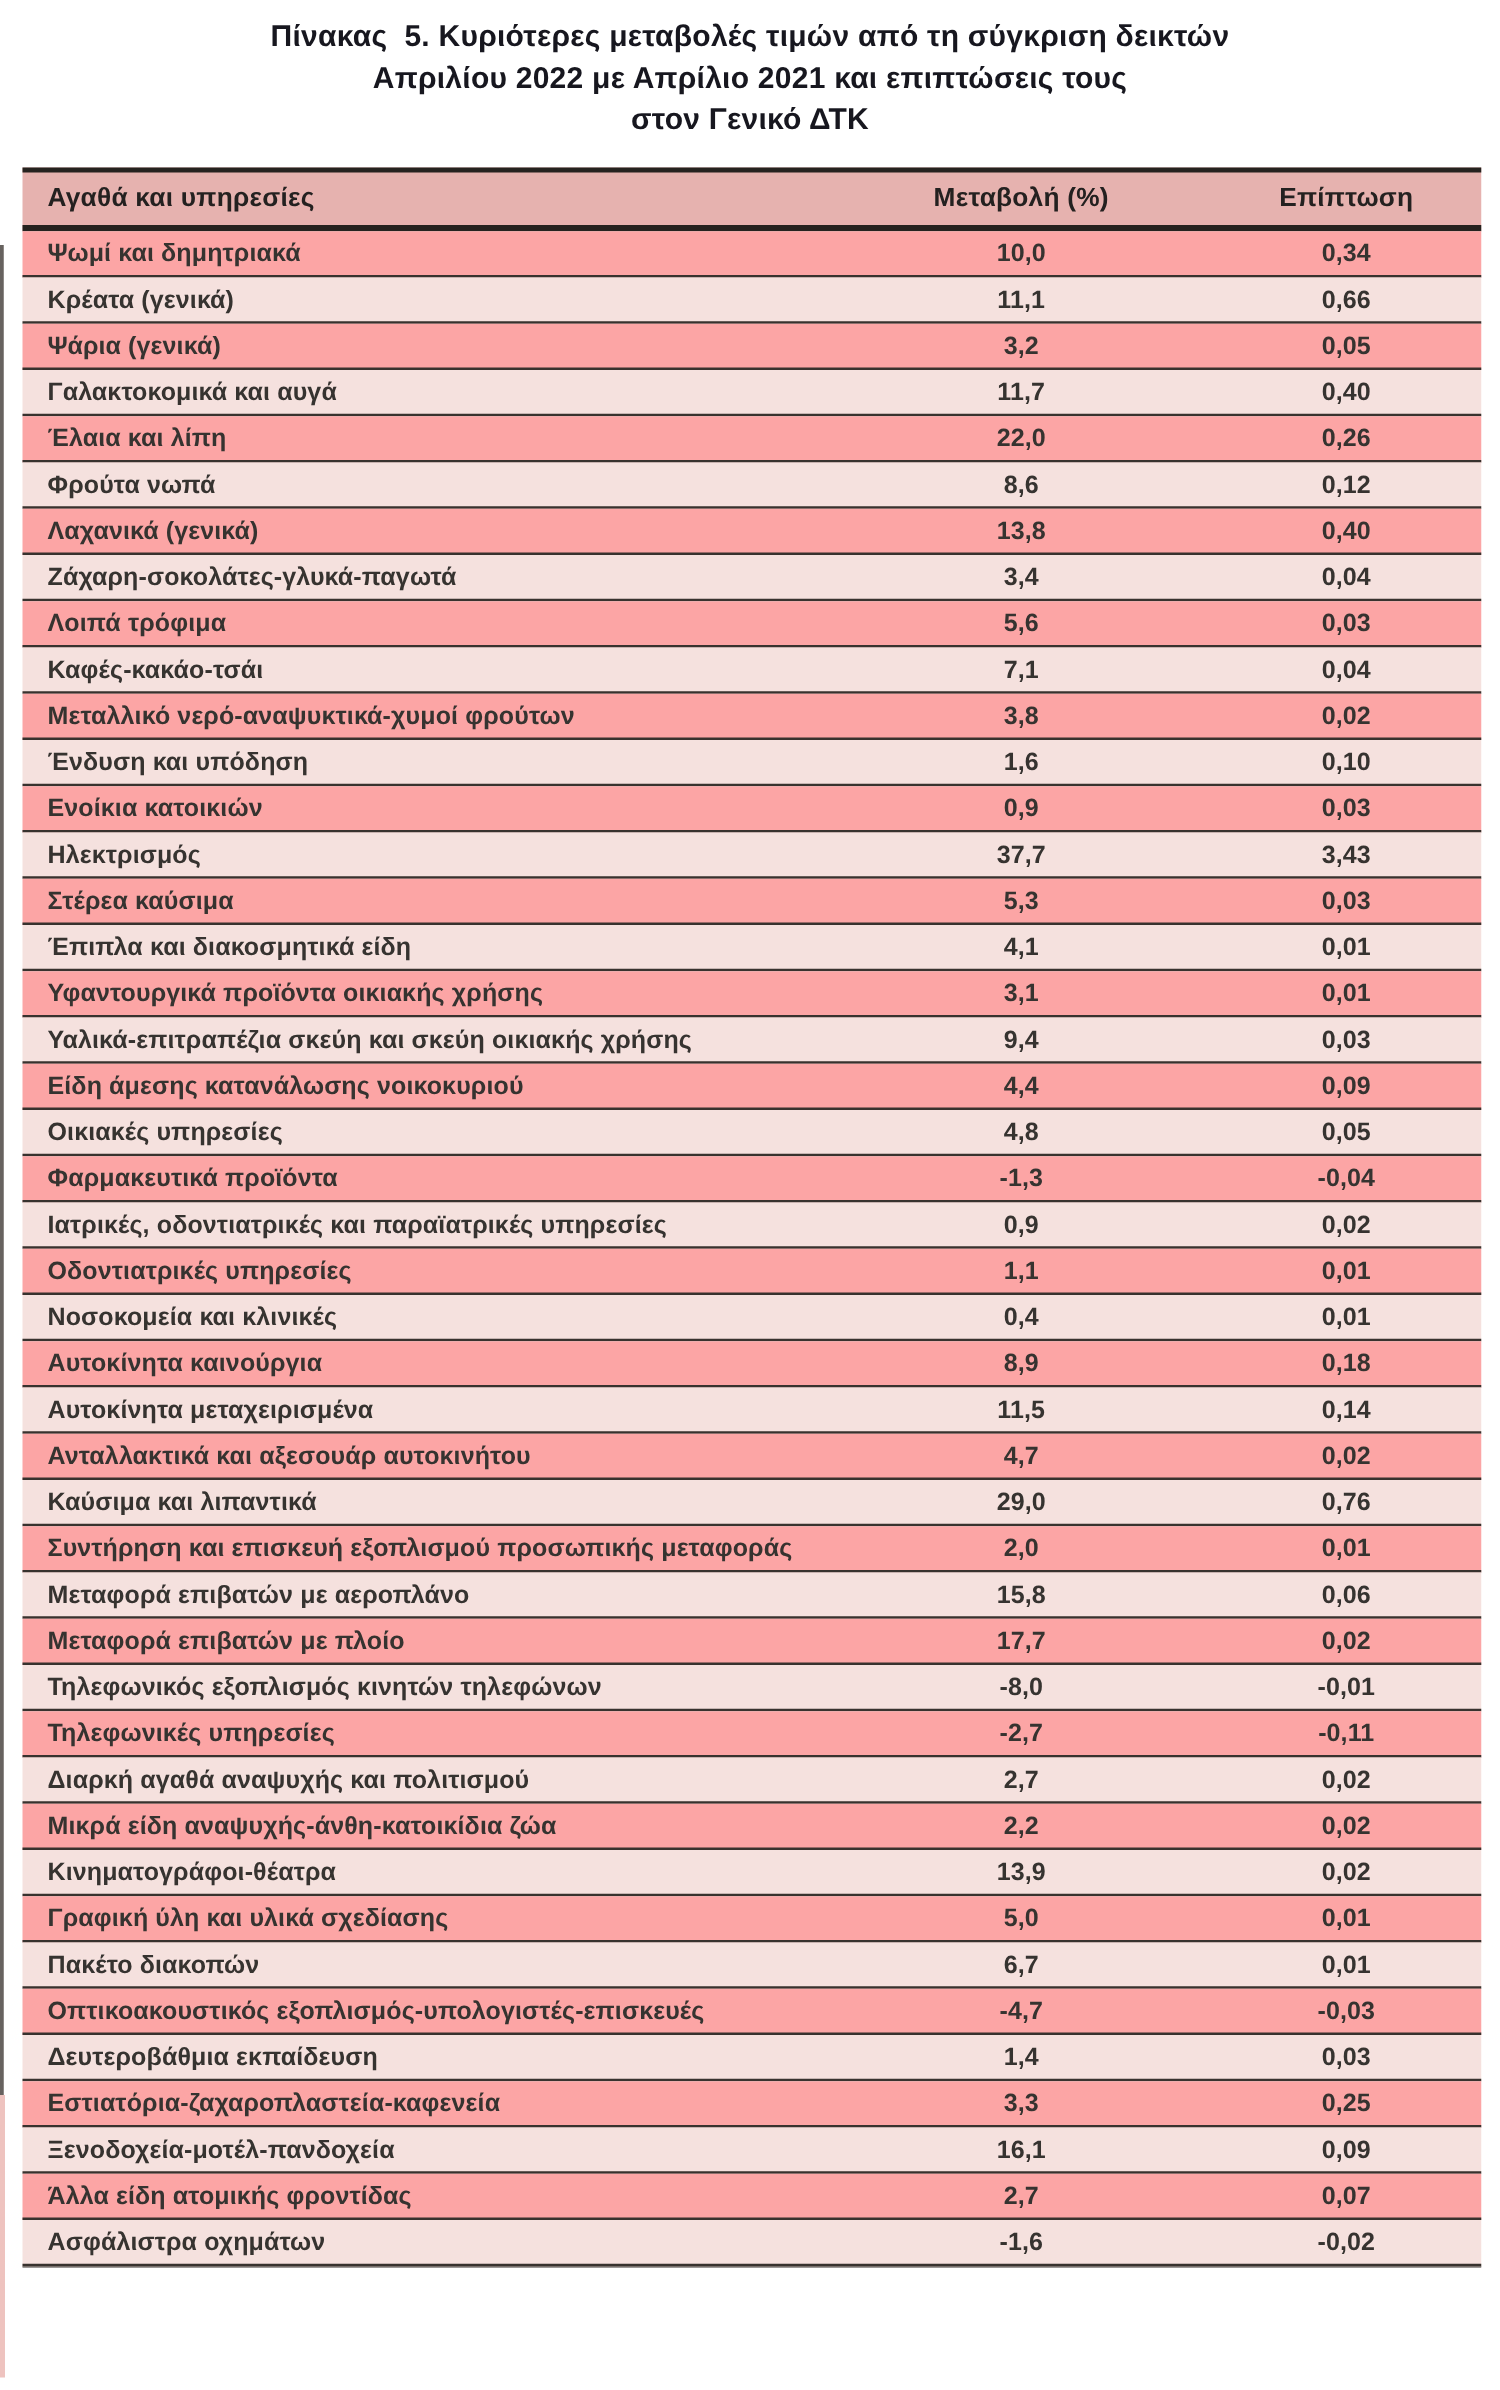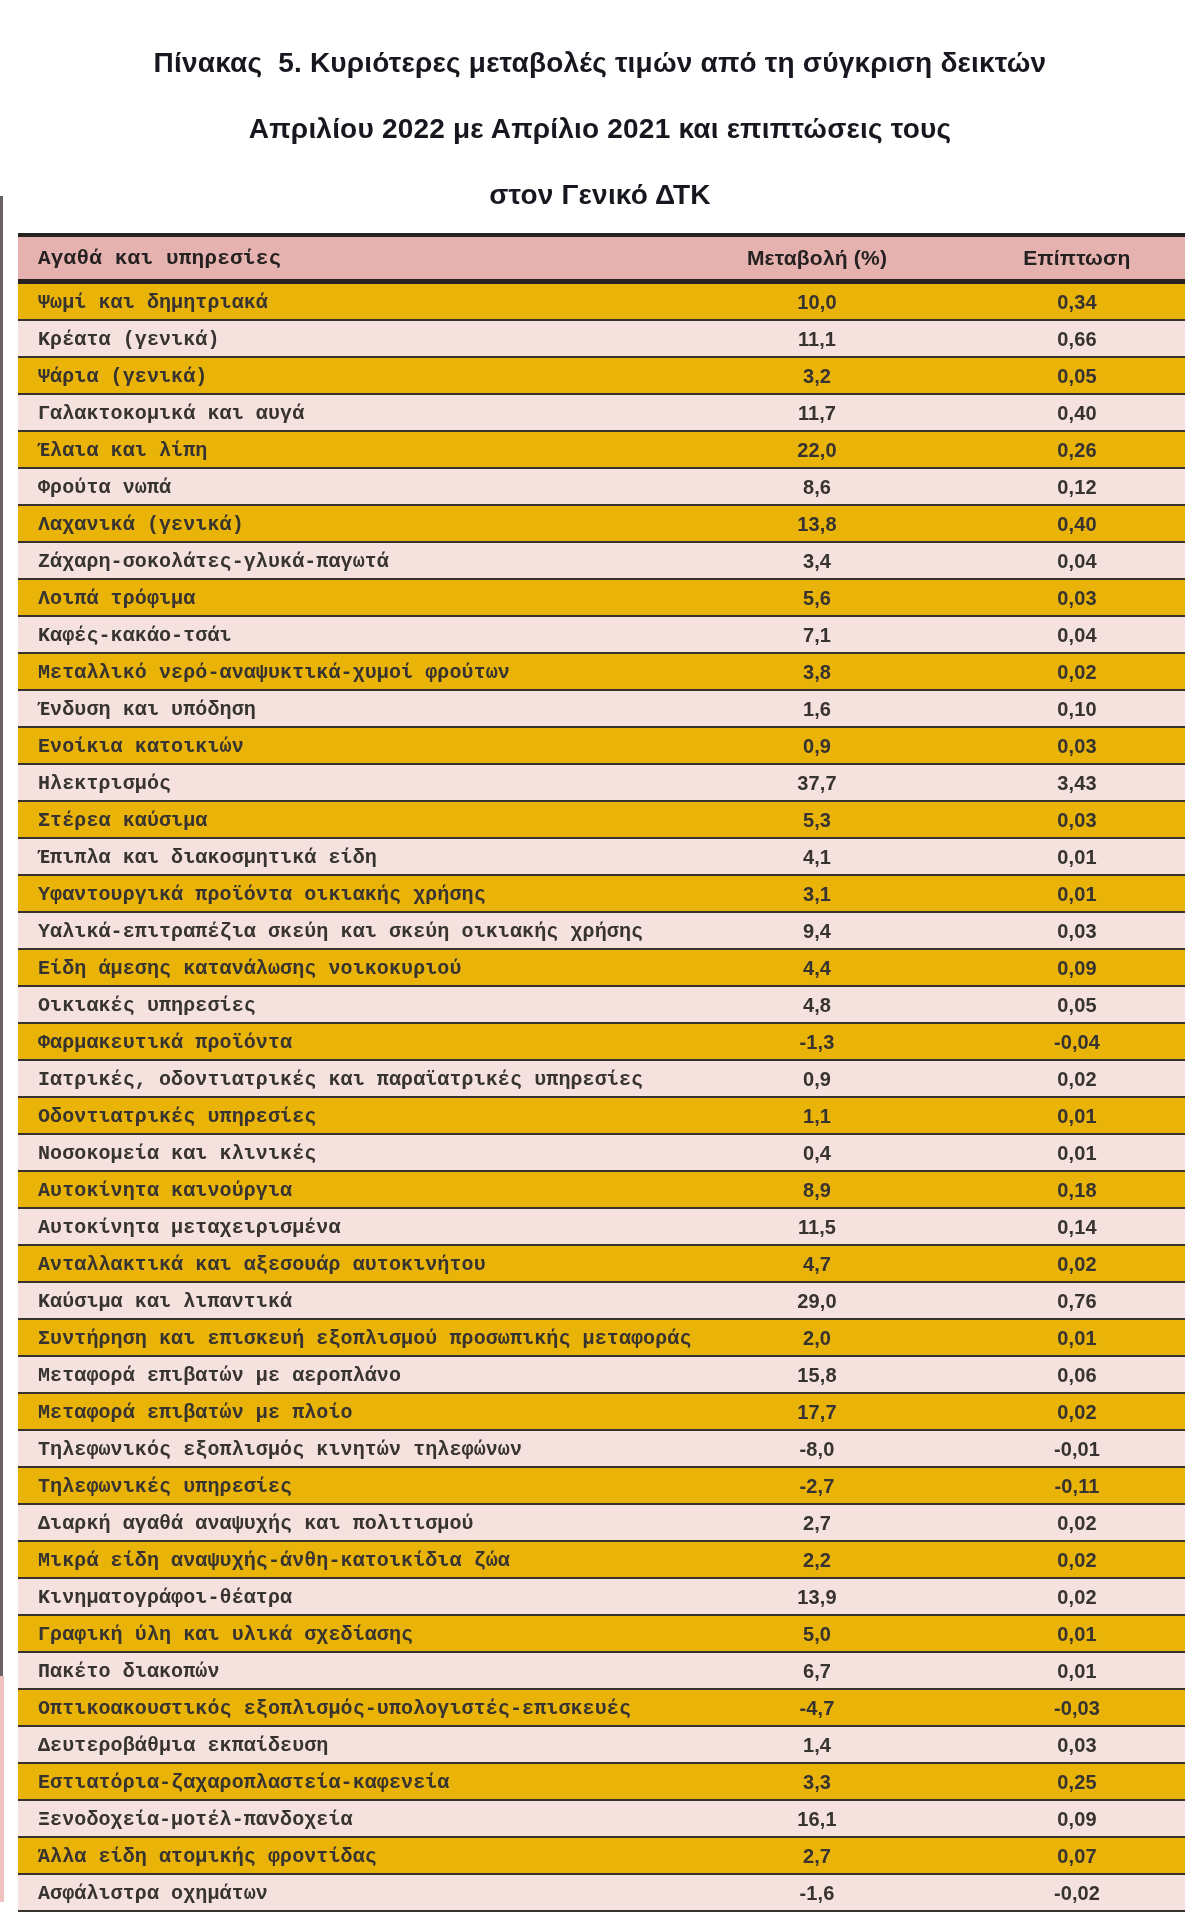--- a/index.html
+++ b/index.html
@@ -11,22 +11,22 @@
     --title_color: #17171f;
   }
   * { margin:0; padding:0; box-sizing:border-box; }
   html,body { background:#ffffff; }
   body {
     width:1200px; height:1912px; overflow:hidden; position:relative;
     font-family:"Liberation Sans","DejaVu Sans",sans-serif;
   }
   .title-block { padding-top:13px; text-align:center; }
   .title-line {
-    font-size:28px; font-weight:700; line-height:33px;
-    color:var(--title_color); white-space:pre-wrap; letter-spacing:0.2px;margin-top:33px;
+    font-size:24px; font-weight:700; line-height:33px;
+    color:var(--title_color); white-space:pre-wrap; letter-spacing:0.2px;
   }
   .price-table { margin:22px 0 0 18px; width:1167px; }
   .grid-row {
     display:grid;
     grid-template-columns: 1fr 172px 88px 172px 22px;
     align-items:end;
   }
   .header-row {
     height:51px;
     background:var(--header_bg);
@@ -34,26 +34,26 @@
     border-bottom:5px solid var(--border_dark);
     padding-bottom:9px;
   }
   .header-row .cell {
     font-size:21px; font-weight:700; color:#242120; letter-spacing:0.2px;
   }
   .data-row {
     height:37px;
     border-bottom:2px solid var(--line);
     padding-bottom:5px;
-    background:#eab308;
+    background:#fca5a5;
   }
   .data-row.alt { background:var(--alt_row_bg); }
   .rows-container { border-bottom:1px solid var(--line); }
   .cell { overflow:hidden; white-space:nowrap; }
-  .c-goods { text-align:left; padding-left:20px;font-family:Liberation Mono, monospace; }
+  .c-goods { text-align:left; padding-left:20px; }
   .c-num  { text-align:center; }
   .data-row .cell {
     font-size:20px; font-weight:600; color:var(--text); letter-spacing:0.1px;
   }
   
   .edge-artifact { position:absolute; left:0; }
   .edge-artifact.dark { top:196px; width:3px; height:1480px; background:#4c4643; opacity:.85; }
   .edge-artifact.pink { top:1676px; width:4px; height:226px; background:#eec3bf; }
 </style>
 </head>

